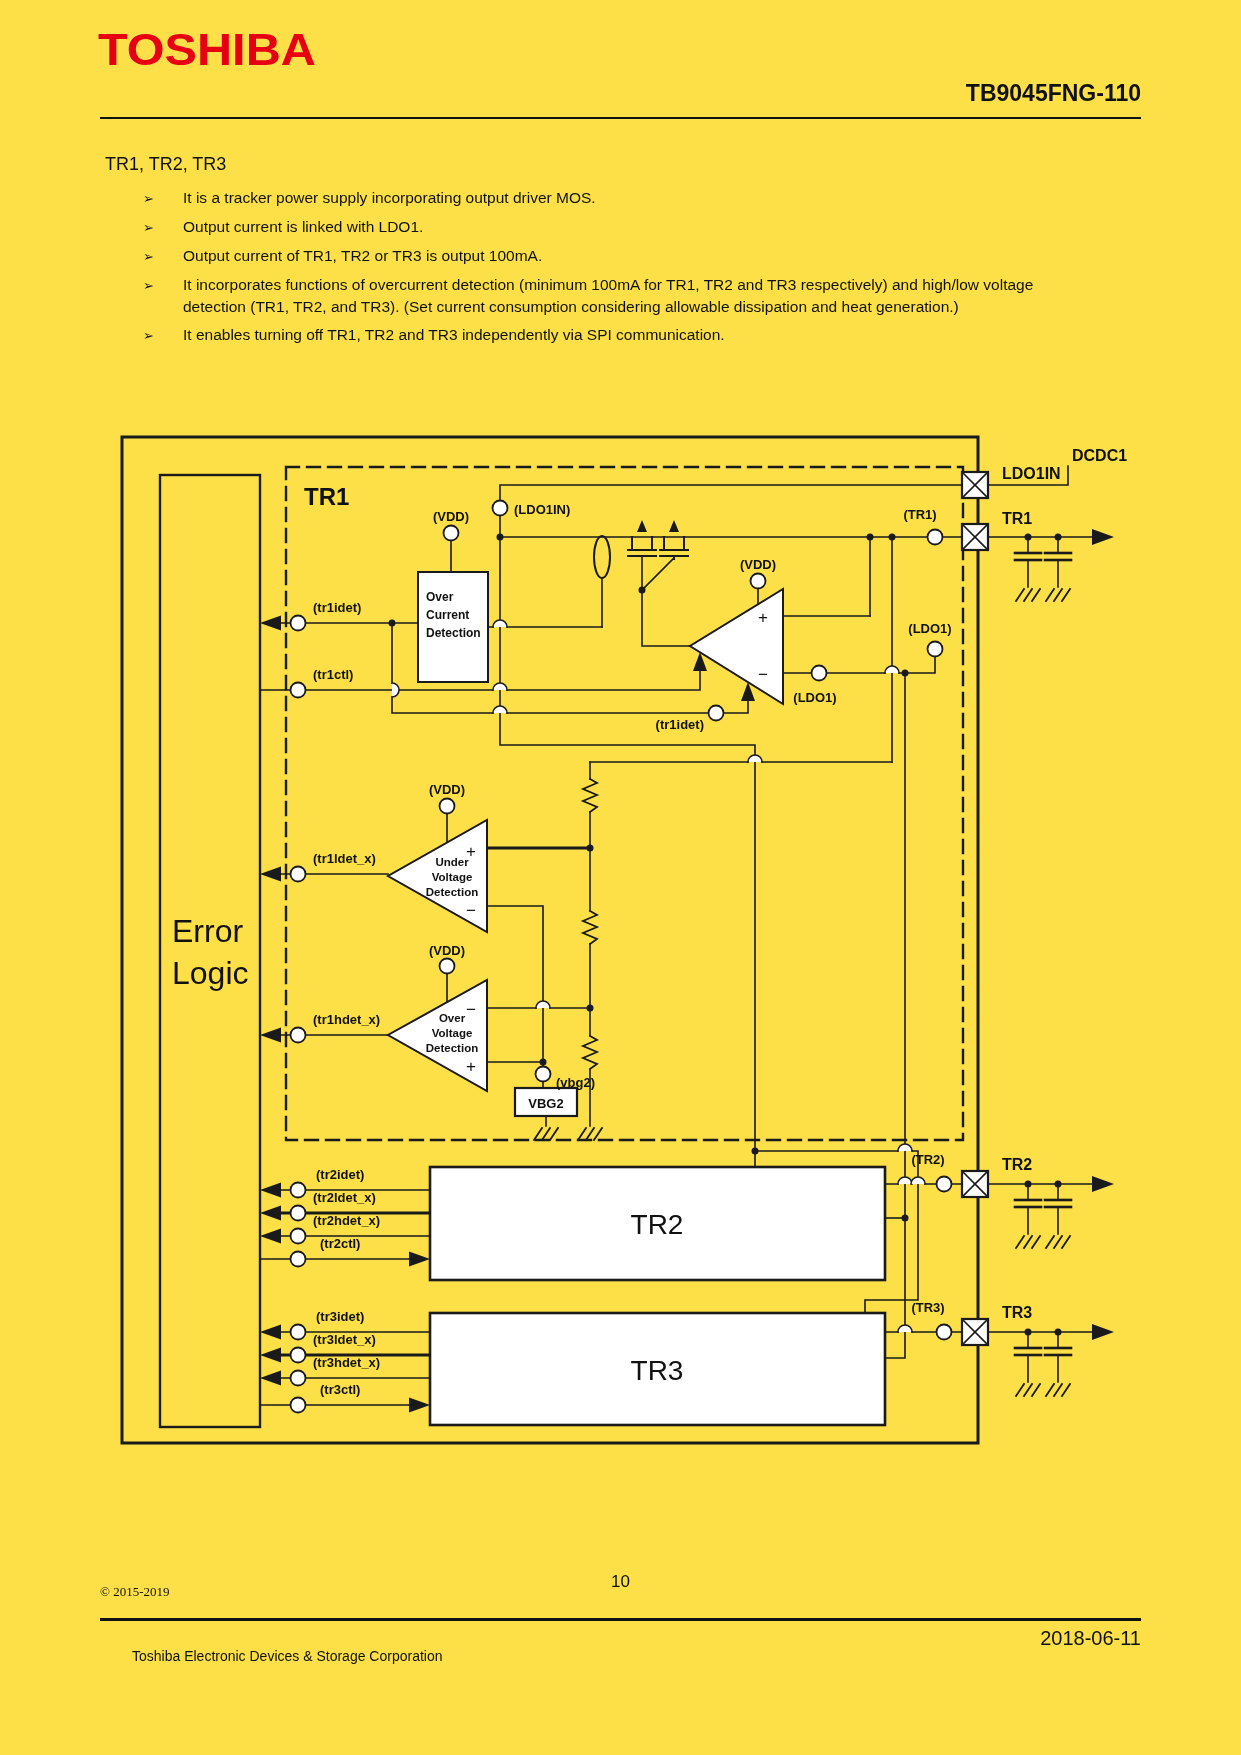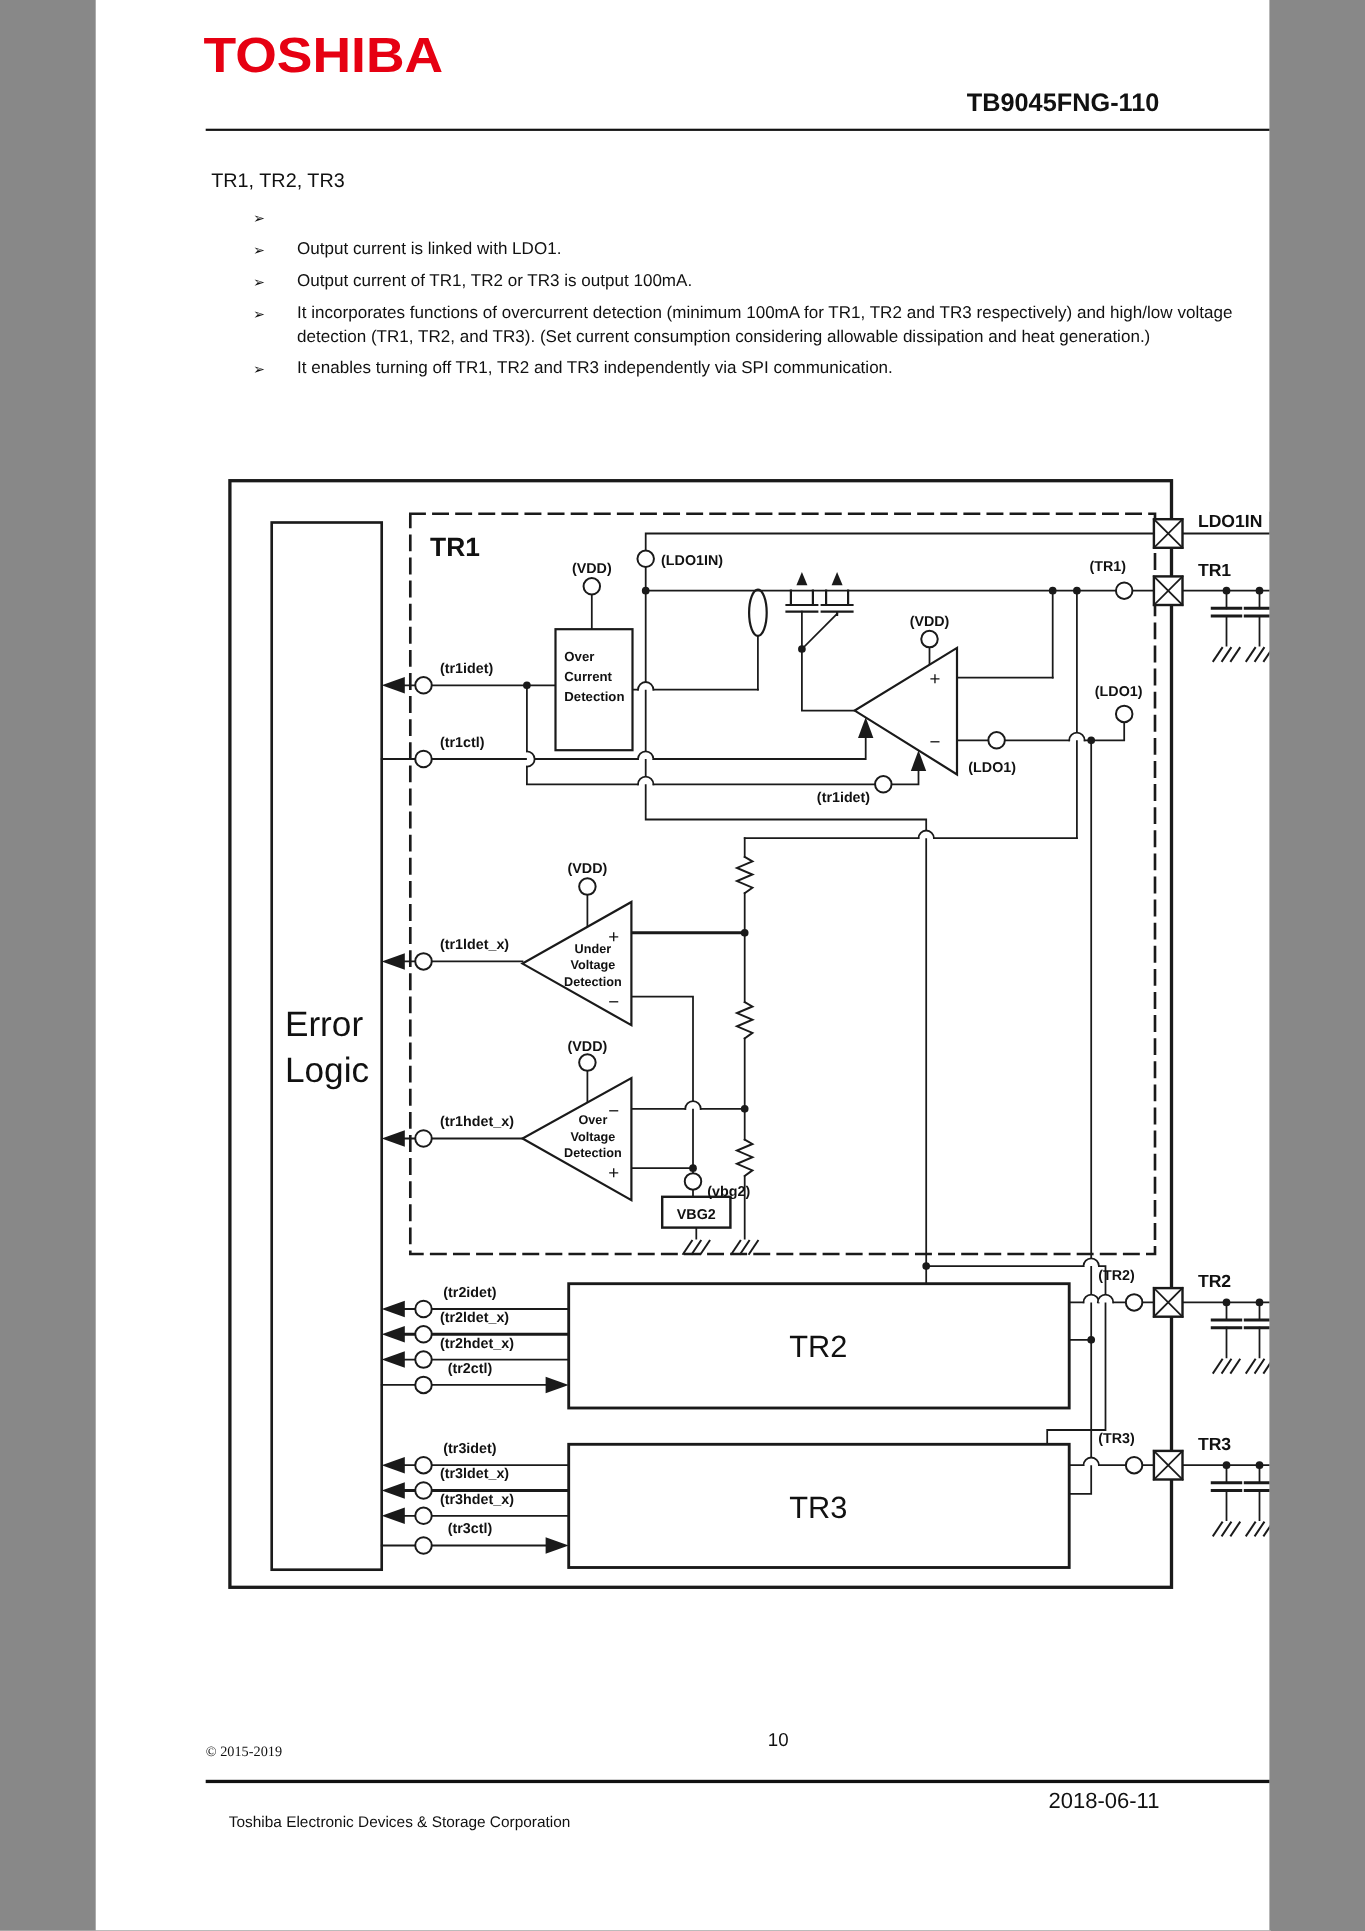--- a/index.html
+++ b/index.html
@@ -1,47 +1,48 @@
 <!DOCTYPE html>
 <html><head>
 <meta charset="utf-8">
 <style>
   html,body{margin:0;padding:0;background:#888;}
-  .page{position:relative;width:1067px;height:1755px;background:#ffffff;margin:0 auto;
+  .page{position:relative;width:1241px;height:1755px;background:#fde047;margin:0 auto;
         font-family:"Liberation Sans",sans-serif;color:#111;overflow:hidden;}
   .abs{position:absolute;}
   .brand{left:98px;top:24px;font-size:45px;font-weight:800;letter-spacing:0px;color:#e60012;
          transform:scaleX(1.08);transform-origin:left;}
   .partno{right:100px;top:80px;font-size:23px;font-weight:700;}
   .hrule{left:100px;width:1041px;height:2px;background:#111;top:117px;}
   .sec-title{left:105px;top:154px;font-size:18px;font-weight:400;}
   .bullets{left:143px;top:187px;width:955px;}
   .bullet{display:flex;margin-bottom:6px;font-size:15.5px;line-height:22px;}
   .bullet .mk{width:40px;flex:0 0 40px;font-size:13px;padding-top:1px;}
   .diagram{left:0;top:0;}
   svg text{font-family:"Liberation Sans",sans-serif;fill:#111;}
   .footrule{left:100px;width:1041px;height:3px;background:#111;top:1618px;}
   .copy{left:100px;top:1584px;font-size:13px;font-family:Liberation Serif, serif;}
-  .company{left:121px;top:1648px;font-size:14px;text-align:center;}
+  .company{left:132px;top:1648px;font-size:14px;text-align:center;}
   .date{right:100px;top:1627px;font-size:20px;}
   .pageno{left:0;width:1241px;top:1572px;font-size:17px;text-align:center;}
 </style>
 </head>
 <body>
 
 <div class="page">
 
   <div class="abs brand">TOSHIBA</div>
   <div class="abs partno">TB9045FNG-110</div>
   <div class="abs hrule"></div>
 
   <div class="abs sec-title">TR1, TR2, TR3</div>
   <div class="abs bullets">
     <div class="bullet">
       <span class="mk">➢</span>
+      <span>It is a tracker power supply incorporating output driver MOS.</span>
       </div>
     <div class="bullet">
       <span class="mk">➢</span>
       <span>Output current is linked with LDO1.</span>
       </div>
     <div class="bullet">
       <span class="mk">➢</span>
       <span>Output current of TR1, TR2 or TR3 is output 100mA.</span>
       </div>
     <div class="bullet">

